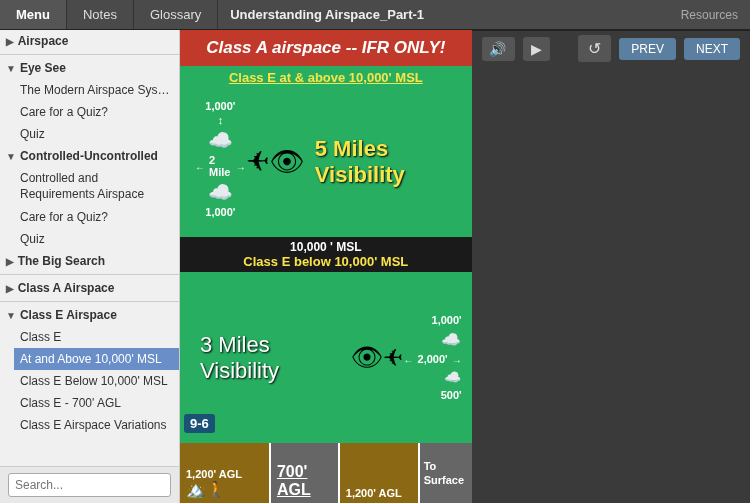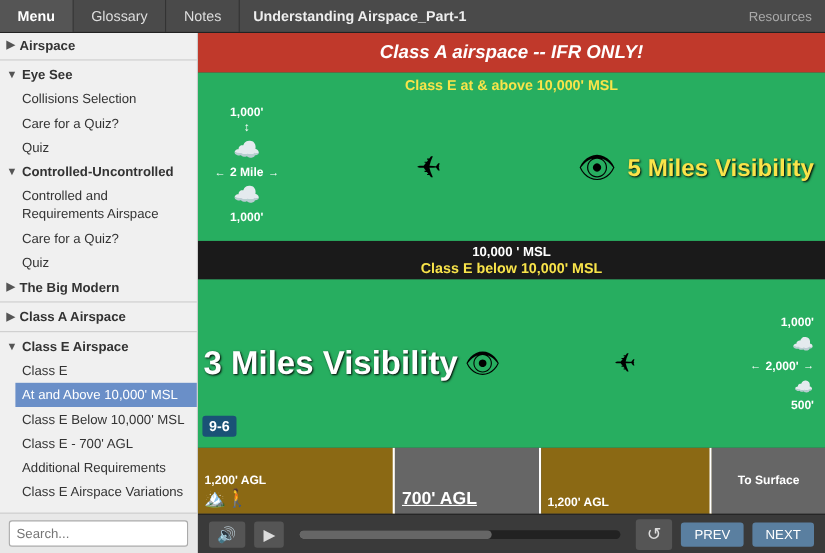--- a/index.html
+++ b/index.html
@@ -28,39 +28,39 @@
     .sidebar-section { padding: 4px 6px; font-size: 12px; color: #333; font-weight: bold; cursor: pointer; display: flex; align-items: center; gap: 4px; }
     .sidebar-section .arrow { font-size: 10px; color: #555; }
     .sidebar-sub { padding-left: 14px; }
     .sidebar-sub .sidebar-item { padding-left: 6px; }
     .sidebar-divider { height: 1px; background: #ccc; margin: 2px 0; }
 
     .search-area { padding: 6px 8px; border-top: 1px solid #ccc; background: #e8e8e8; }
     .search-input { width: 100%; padding: 4px 6px; font-size: 12px; border: 1px solid #aaa; border-radius: 3px; background: white; color: #a21caf; }
 
     
-    .content { flex: 1; display: flex; flex-direction: column; overflow: hidden; }
+    .content { flex: 1; display: flex; flex-direction: row; overflow: hidden; }
     .content-image { flex: 1; overflow: hidden; position: relative; }
 
     
     .bottom-bar { height: 36px; background: #3a3a3a; display: flex; align-items: center; padding: 0 10px; gap: 8px; border-top: 1px solid #222; }
     .ctrl-btn { background: #555; border: none; color: #ddd; padding: 4px 8px; cursor: pointer; font-size: 14px; border-radius: 3px; display: flex; align-items: center; justify-content: center; }
     .progress-bar-area { flex: 1; height: 8px; background: #222; border-radius: 4px; margin: 0 6px; overflow: hidden; }
     .progress-fill { width: 60%; height: 100%; background: #666; border-radius: 4px; }
     .reload-btn { background: #555; border: none; color: #ddd; padding: 4px 10px; cursor: pointer; font-size: 16px; border-radius: 3px; }
     .nav-btn { background: #5a7fa0; border: none; color: white; padding: 4px 12px; cursor: pointer; font-size: 12px; font-weight: normal; border-radius: 3px; }
   </style>
 </head>
 <body>
 
 <div class="top-bar">
   <div class="top-bar-tabs">
     <div class="top-tab active">Menu</div>
+    <div class="top-tab">Notes</div>
     <div class="top-tab">Glossary</div>
-    <div class="top-tab">Notes</div>
   </div>
   <div class="content-title">Understanding Airspace_Part-1</div>
   <div class="resources-btn">Resources</div>
 </div>
 
 <div class="main">
 
   <div class="sidebar">
     <div class="sidebar-scroll">
 
@@ -68,57 +68,56 @@
         <span class="arrow">▶</span>
         <span>Airspace</span>
       </div>
       <div class="sidebar-divider"></div>
 
       <div class="sidebar-section">
         <span class="arrow">▼</span>
         <span>Eye See</span>
       </div>
       <div class="sidebar-sub">
-        <div class="sidebar-item">Collisions Selection</div>
+        <div class="sidebar-item">The Modern Airspace System</div>
         <div class="sidebar-item">Care for a Quiz?</div>
         <div class="sidebar-item">Quiz</div>
       </div>
 
       <div class="sidebar-section">
         <span class="arrow">▼</span>
         <span>Controlled-Uncontrolled</span>
       </div>
       <div class="sidebar-sub">
         <div class="sidebar-item" style="white-space: normal; line-height: 1.3;">Controlled and Requirements Airspace</div>
         <div class="sidebar-item">Care for a Quiz?</div>
         <div class="sidebar-item">Quiz</div>
       </div>
 
       <div class="sidebar-section">
         <span class="arrow">▶</span>
-        <span>The Big Modern</span>
+        <span>The Big Search</span>
       </div>
       <div class="sidebar-divider"></div>
 
       <div class="sidebar-section">
         <span class="arrow">▶</span>
         <span>Class A Airspace</span>
       </div>
       <div class="sidebar-divider"></div>
 
       <div class="sidebar-section">
         <span class="arrow">▼</span>
         <span>Class E Airspace</span>
       </div>
       <div class="sidebar-sub">
         <div class="sidebar-item">Class E</div>
         <div class="sidebar-item active">At and Above 10,000' MSL</div>
         <div class="sidebar-item">Class E Below 10,000' MSL</div>
         <div class="sidebar-item">Class E - 700' AGL</div>
-        <div class="sidebar-item">Additional Requirements</div>
         <div class="sidebar-item">Class E Airspace Variations</div>
 
       </div>
 
     </div>
 
     <div class="search-area">
       <input class="search-input" type="text" placeholder="Search..." style="">
     </div>
   </div>
@@ -126,21 +125,21 @@
   <div class="content">
     <div class="content-image">
 
       <div style="width:100%; height:100%; display:flex; flex-direction:column;">
 
         <div style="background:#c0392b; padding:8px 10px; text-align:center; flex-shrink:0;">
           <div style="color:white; font-size:17px; font-weight:bold; font-style:italic;">Class A airspace -- IFR ONLY!</div>
         </div>
 
         <div style="background:#27ae60; flex:1; position:relative; display:flex; align-items:center; min-height:110px;">
-          <div style="position:absolute; top:4px; left:50%; transform:translateX(-50%); color:#f9e44a; font-size:13px; font-weight:bold; white-space:nowrap;">Class E at &amp; above 10,000' MSL</div>
+          <div style="position:absolute; top:4px; left:50%; transform:translateX(-50%); color:#f9e44a; font-size:13px; font-weight:bold; white-space:nowrap;text-decoration:underline;">Class E at &amp; above 10,000' MSL</div>
 
           <div style="display:flex; flex-direction:column; align-items:center; padding-left:15px; margin-top:15px; gap:2px;">
             <div style="color:white; font-size:11px; font-weight:bold;">1,000'</div>
             <div style="color:white; font-size:11px;">↕</div>
             <div style="font-size:20px;">☁️</div>
             <div style="display:flex; align-items:center; gap:4px;">
               <div style="color:white; font-size:10px;">←</div>
               <div style="color:white; font-size:11px; font-weight:bold;">2 Mile</div>
               <div style="color:white; font-size:10px;">→</div>
             </div>
@@ -159,21 +158,21 @@
           <div style="color:#f9e44a; font-size:22px; font-weight:bold; text-shadow:1px 1px 2px #000; padding-right:10px; margin-top:20px;">5 Miles Visibility</div>
         </div>
 
         <div style="background:#1a1a1a; padding:3px 25px; text-align:center; flex-shrink:0;">
           <div style="color:white; font-size:12px; font-weight:bold;">10,000 ' MSL</div>
           <div style="color:#f9e44a; font-size:13px; font-weight:bold;">Class E below 10,000' MSL</div>
         </div>
 
         <div style="background:#27ae60; flex:1; position:relative; display:flex; align-items:center; min-height:90px;">
 
-          <div style="color:white; font-size:30px; font-weight:bold; text-shadow:1px 1px 2px #000; padding-left:5px;">3 Miles Visibility</div>
+          <div style="color:white; font-size:22px; font-weight:normal; text-shadow:1px 1px 2px #000; padding-left:20px;">3 Miles Visibility</div>
 
           <div style="display:flex; align-items:center; margin-left:6px;">
             <span style="font-size:26px;">👁</span>
           </div>
 
           <div style="flex:1; display:flex; justify-content:center; align-items:center;">
             <span style="font-size:24px; transform:scaleX(-1);">✈</span>
           </div>
 
           <div style="position:absolute; bottom:10px; left:4px; background:#1a5276; color:white; font-weight:bold; font-size:13px; padding:2px 6px; border-radius:3px;">9-6</div>
@@ -196,21 +195,21 @@
             <div style="color:white; font-size:11px; font-weight:bold;">1,200' AGL</div>
             <div style="font-size:16px;">🏔️🚶</div>
           </div>
           <div style="background:#666; flex:1; display:flex; flex-direction:column; justify-content:flex-end; padding:0 6px 4px; border-right:2px solid #fff;">
             <div style="color:white; font-size:16px; font-weight:bold;text-decoration:underline;">700' AGL</div>
           </div>
           <div style="background:#8B6914; flex:1.2; display:flex; flex-direction:column; justify-content:flex-end; padding:0 6px 4px; border-right:2px solid #fff;">
             <div style="color:white; font-size:11px; font-weight:bold;">1,200' AGL</div>
           </div>
           <div style="background:#666; flex:0.8; display:flex; flex-direction:column; justify-content:center; align-items:center; padding:0 4px;">
-            <div style="color:white; font-size:11px; font-weight:bold; text-align:right; line-height:1.3;">To Surface</div>
+            <div style="color:white; font-size:11px; font-weight:bold; text-align:left; line-height:1.3;">To Surface</div>
           </div>
         </div>
 
       </div>
     </div>
 
     <div class="bottom-bar">
       <button class="ctrl-btn">🔊</button>
       <button class="ctrl-btn">▶</button>
       <div class="progress-bar-area">

